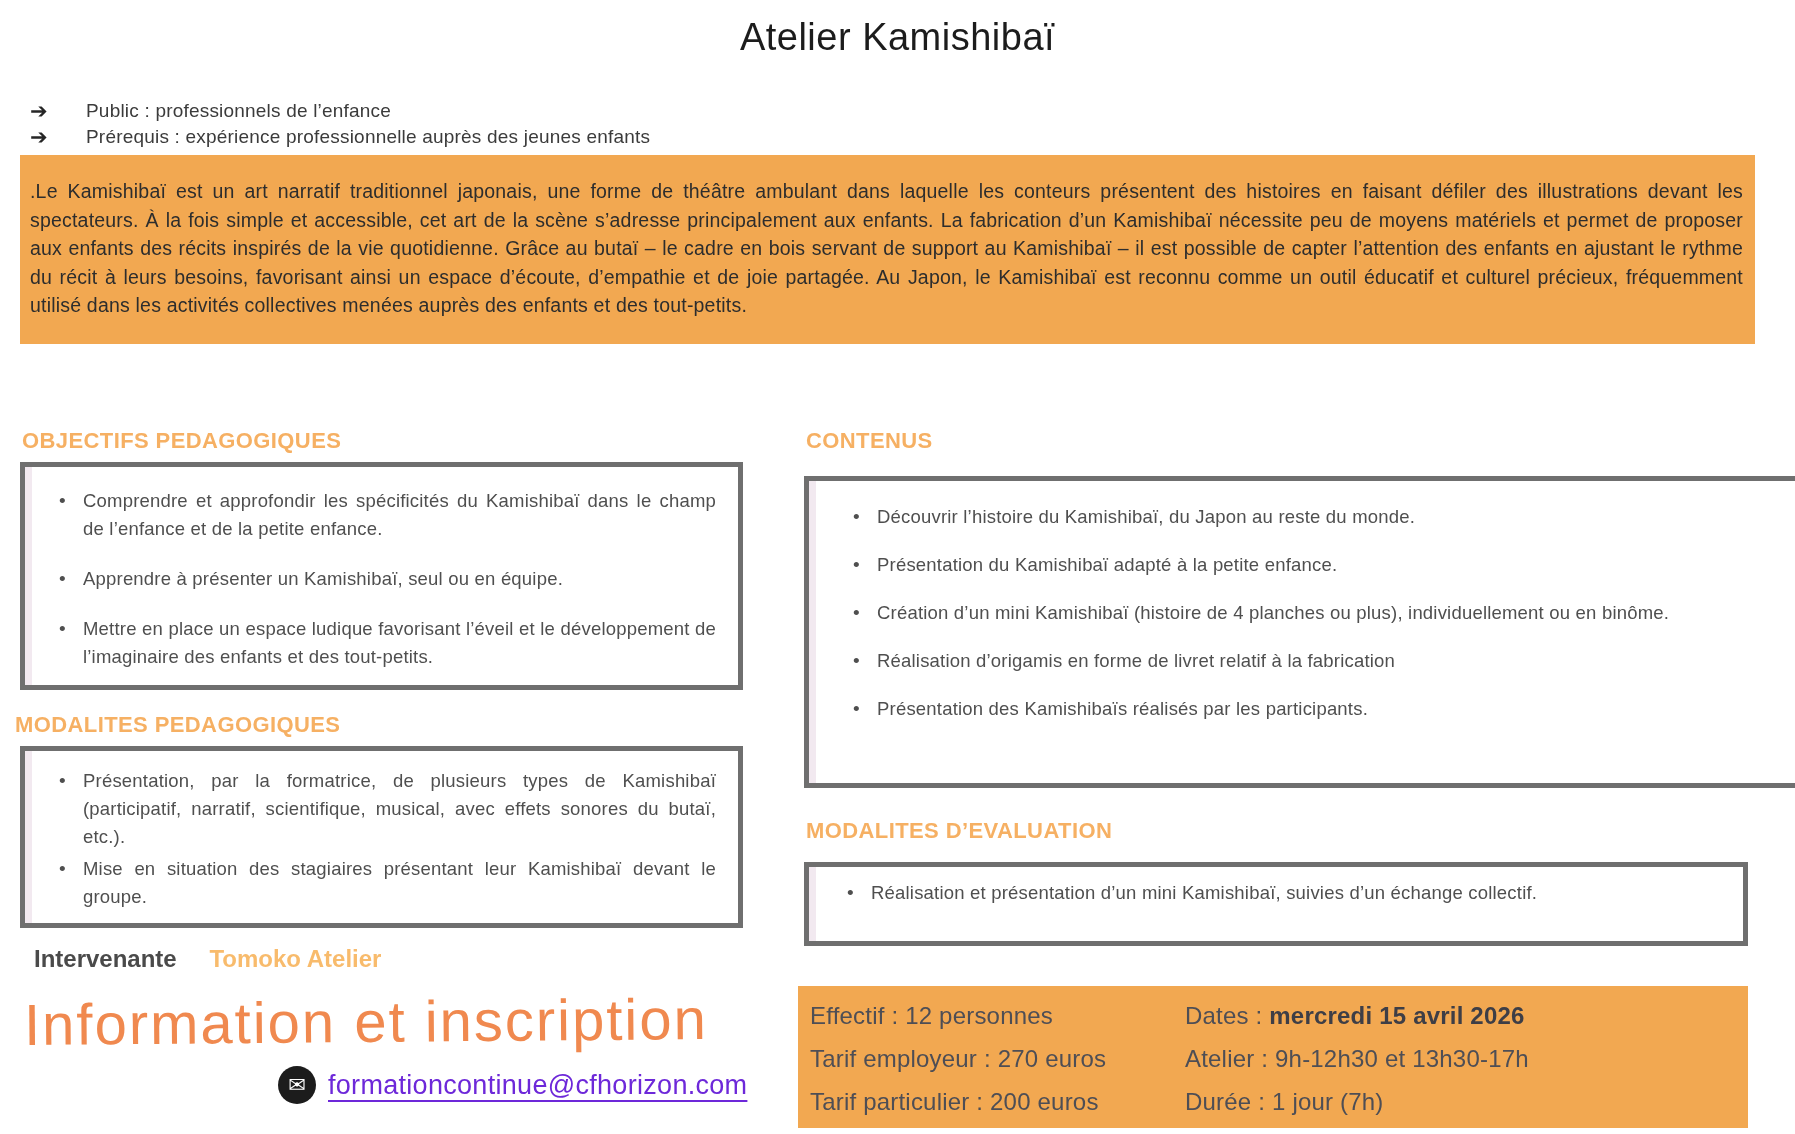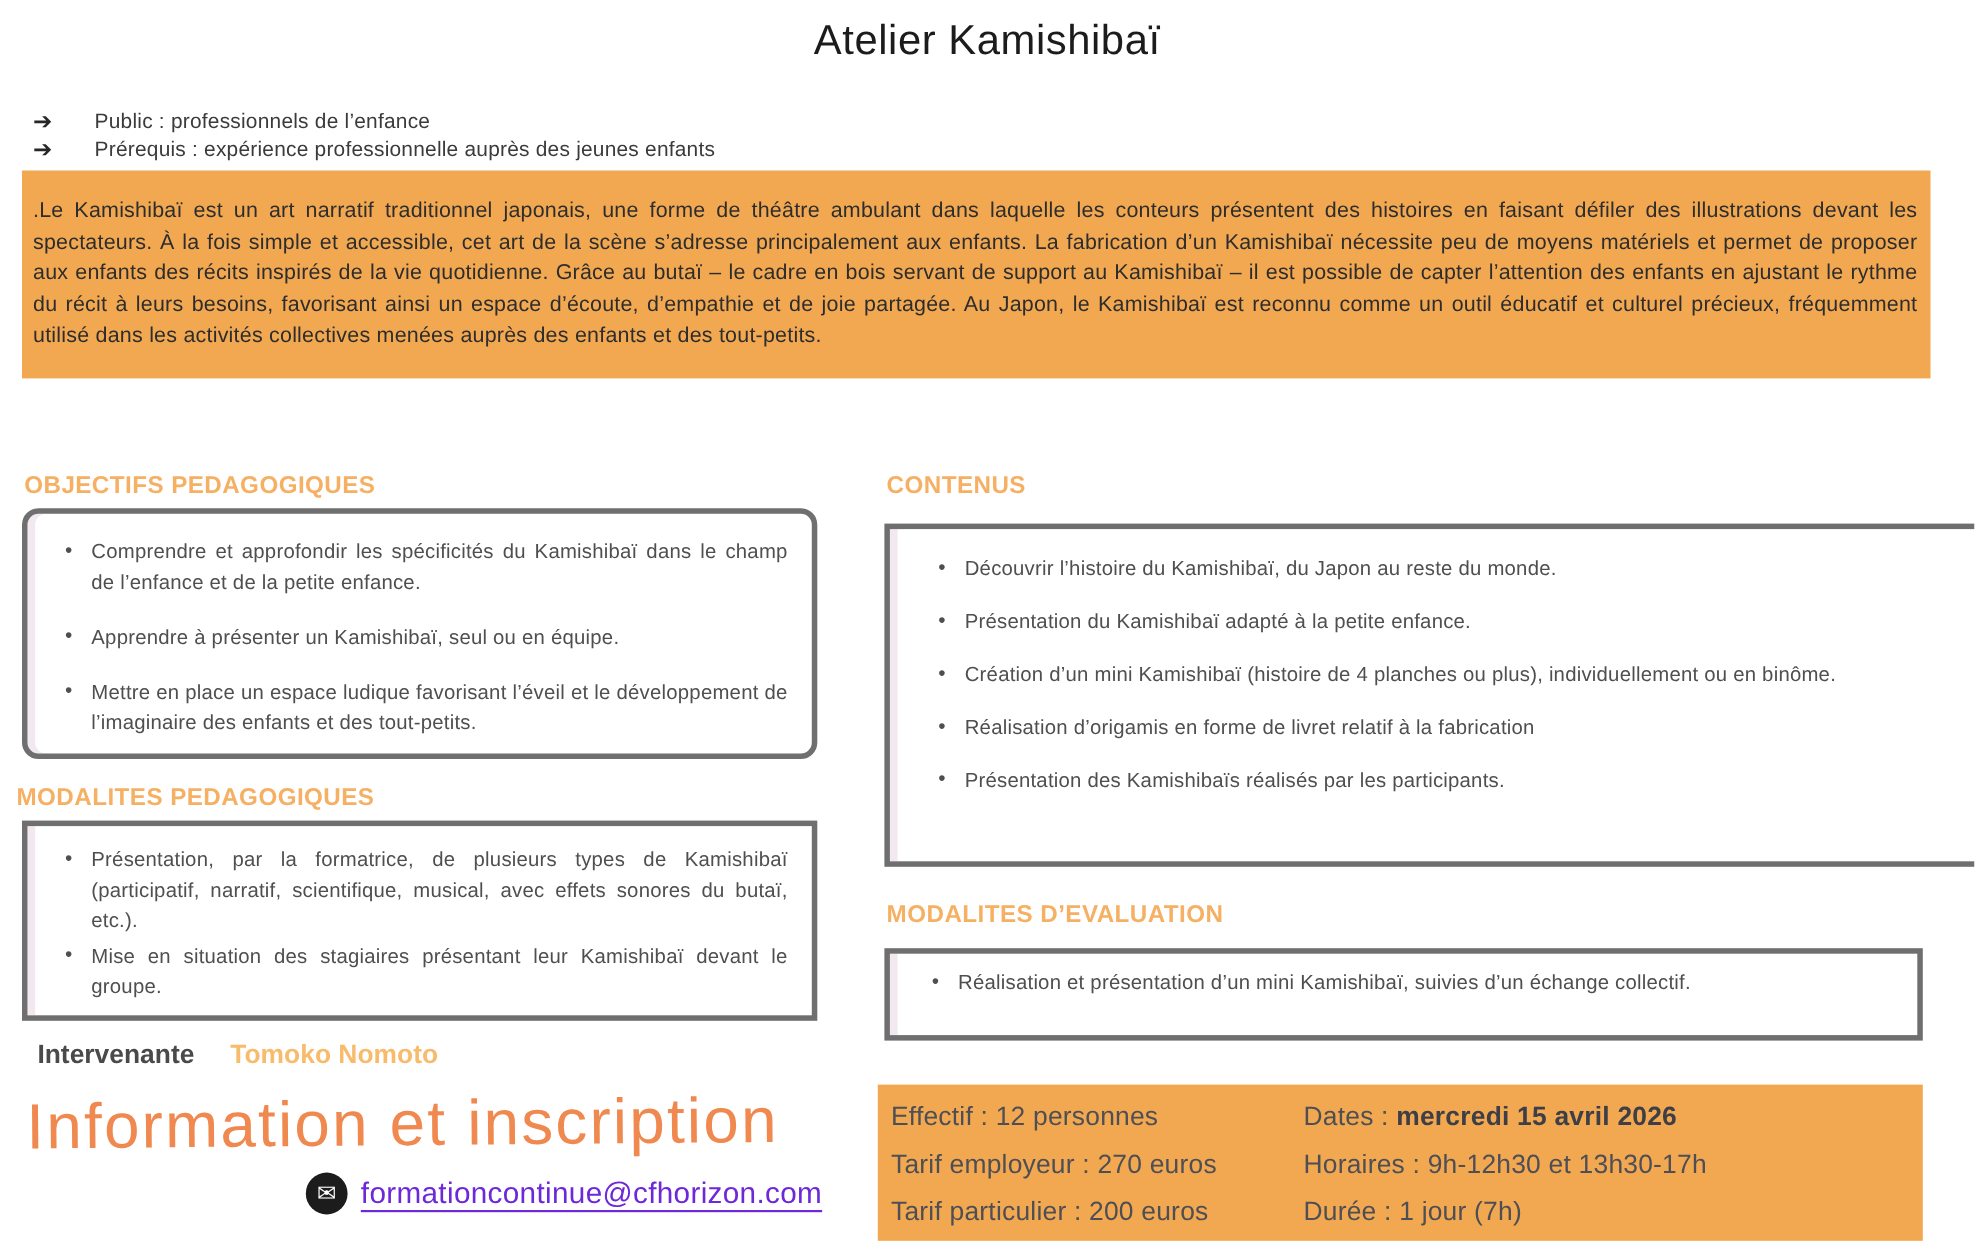--- a/index.html
+++ b/index.html
@@ -20,21 +20,21 @@
            color:#2d2d2d; text-align:justify; letter-spacing:0.2px; }
 
   .sec-heading { position:absolute; font-size:22px; font-weight:bold; color:#F6B063; letter-spacing:0.4px; }
   .h-objectifs { top:428px; left:22px; }
   .h-modped   { top:712px; left:15px; }
   .h-contenus { top:428px; left:806px; }
   .h-eval     { top:818px; left:806px; }
 
   .box { position:absolute; background:#ffffff; border:5px solid #6F6F6F;
          box-shadow: inset 7px 0 0 #F2E9F0; }
-  .box-objectifs { top:462px; left:20px;  width:723px; height:228px; padding:20px 22px 12px 26px;border-radius:15px; }
+  .box-objectifs { top:462px; left:20px;  width:723px; height:228px; padding:20px 22px 12px 26px; }
   .box-modped    { top:746px; left:20px;  width:723px; height:182px; padding:16px 22px 10px 26px; }
   .box-contenus  { top:476px; left:804px; width:1132px; height:312px; padding:22px 26px 14px 36px; }
   .box-eval      { top:862px; left:804px; width:944px; height:84px;  padding:12px 26px 8px 30px; }
 
   .bullets { list-style:none; }
   .bullets li { position:relative; padding-left:32px; font-size:18.5px; line-height:28px;
                 color:#4f4f4f; text-align:justify; letter-spacing:0.2px; }
   .bullets li::before { content:"\2022"; position:absolute; left:8px; top:0;
                         color:#4f4f4f; font-size:19px; }
   .sp-lg li { margin-bottom:22px; }
@@ -115,36 +115,36 @@
 
   <h2 class="sec-heading h-eval">MODALITES D’EVALUATION</h2>
   <div class="box box-eval">
     <ul class="bullets sp-none">
         <li>Réalisation et présentation d’un mini Kamishibaï, suivies d’un échange collectif.</li>
       </ul>
   </div>
 
   <div class="intervenante">
     <span class="int-label">Intervenante</span>
-    <span class="int-name">Tomoko Nomoto</span>
+    <span class="int-name">Tomoko Atelier</span>
   </div>
 
   <div class="script">Information et inscription</div>
 
   <div class="email-row">
     <span class="mail-icon">✉</span>
     <a class="email">formationcontinue@cfhorizon.com</a>
   </div>
 
   <div class="footer-box">
     <div class="f-col f-col-left">
       <div class="f-row">Effectif :  12 personnes</div>
       <div class="f-row">Tarif employeur : 270 euros</div>
       <div class="f-row">Tarif particulier : 200  euros</div>
     </div>
     <div class="f-col f-col-right">
       <div class="f-row"><span>Dates : </span><span class="bold">mercredi 15 avril 2026</span></div>
-      <div class="f-row">Horaires : 9h-12h30 et 13h30-17h</div>
+      <div class="f-row">Atelier : 9h-12h30 et 13h30-17h</div>
       <div class="f-row">Durée : 1 jour (7h)</div>
     </div>
   </div>
 
 </div>
 
 </body></html>

